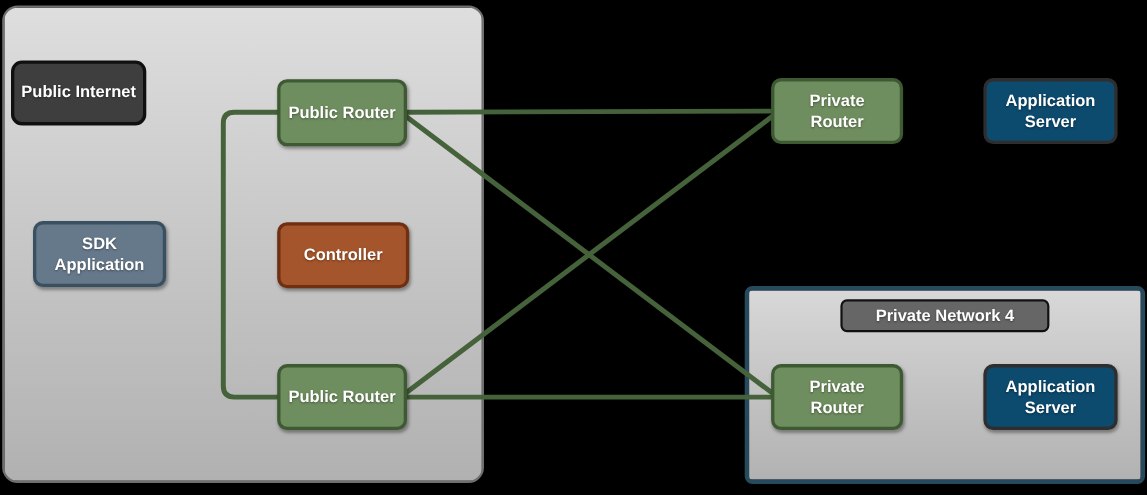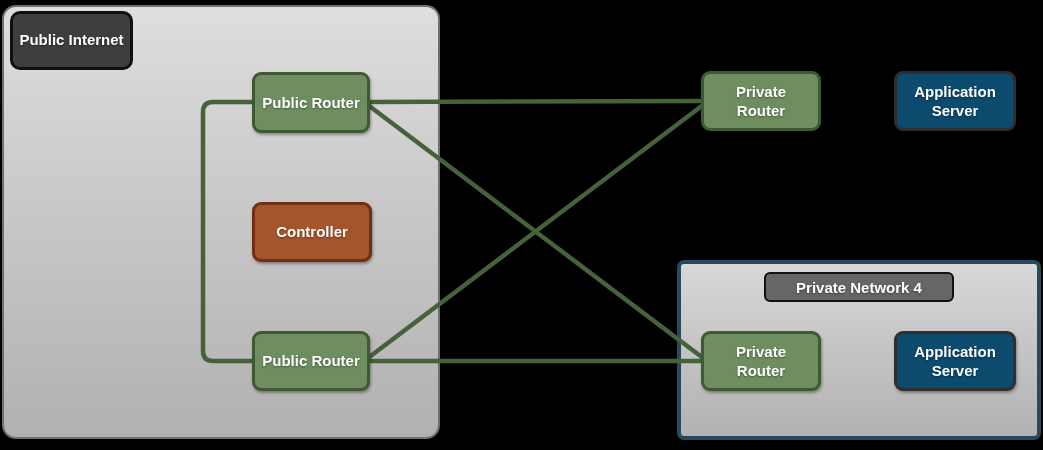--- a/index.html
+++ b/index.html
@@ -44,20 +44,21 @@
     align-items: center;
     justify-content: center;
     text-align: center;
     color: #ffffff;
     font-weight: bold;
     font-size: 15px;
     line-height: 1.25;
     border-radius: 10px;
     box-sizing: border-box;
     text-shadow: 0 1px 2px rgba(0,0,0,0.45);
+    margin-top: 44px;
   }
   #public-internet-label {
     left: 10px; top: 11px; width: 123px; height: 59px;
     background: #3e3e3e;
     border: 3px solid #101010;
   }
   .network-label {
     position: relative;
     margin: 8px auto 0 auto;
     width: 190px; height: 30px;
@@ -137,20 +138,21 @@
     <line x1="368" y1="105" x2="703" y2="358"></line>
 
     <line x1="368" y1="358" x2="703" y2="105"></line>
 
     <line x1="368" y1="361" x2="703" y2="361"></line>
   </svg>
 
   <div class="pill" id="public-internet-label">Public Internet</div>
 
   <div class="node green" id="public-router-top">Public Router</div>
+  <div class="node blue" id="sdk-application">SDK Application</div>
   <div class="node rust" id="controller">Controller</div>
   <div class="node green" id="public-router-bottom">Public Router</div>
 
   <div class="node green" id="private-router-1">Private Router</div>
   <div class="node orange" id="application-server-1">Application Server</div>
 
   <div class="node green" id="private-router-2">Private Router</div>
   <div class="node orange" id="application-server-2">Application Server</div>
 
 </div>

